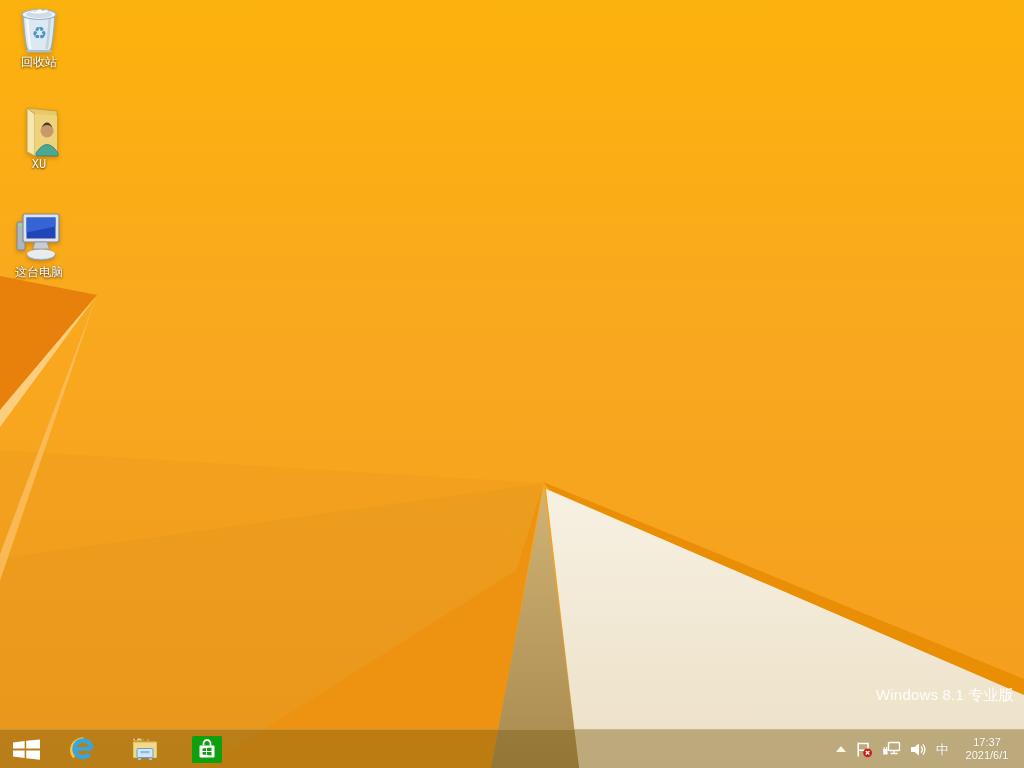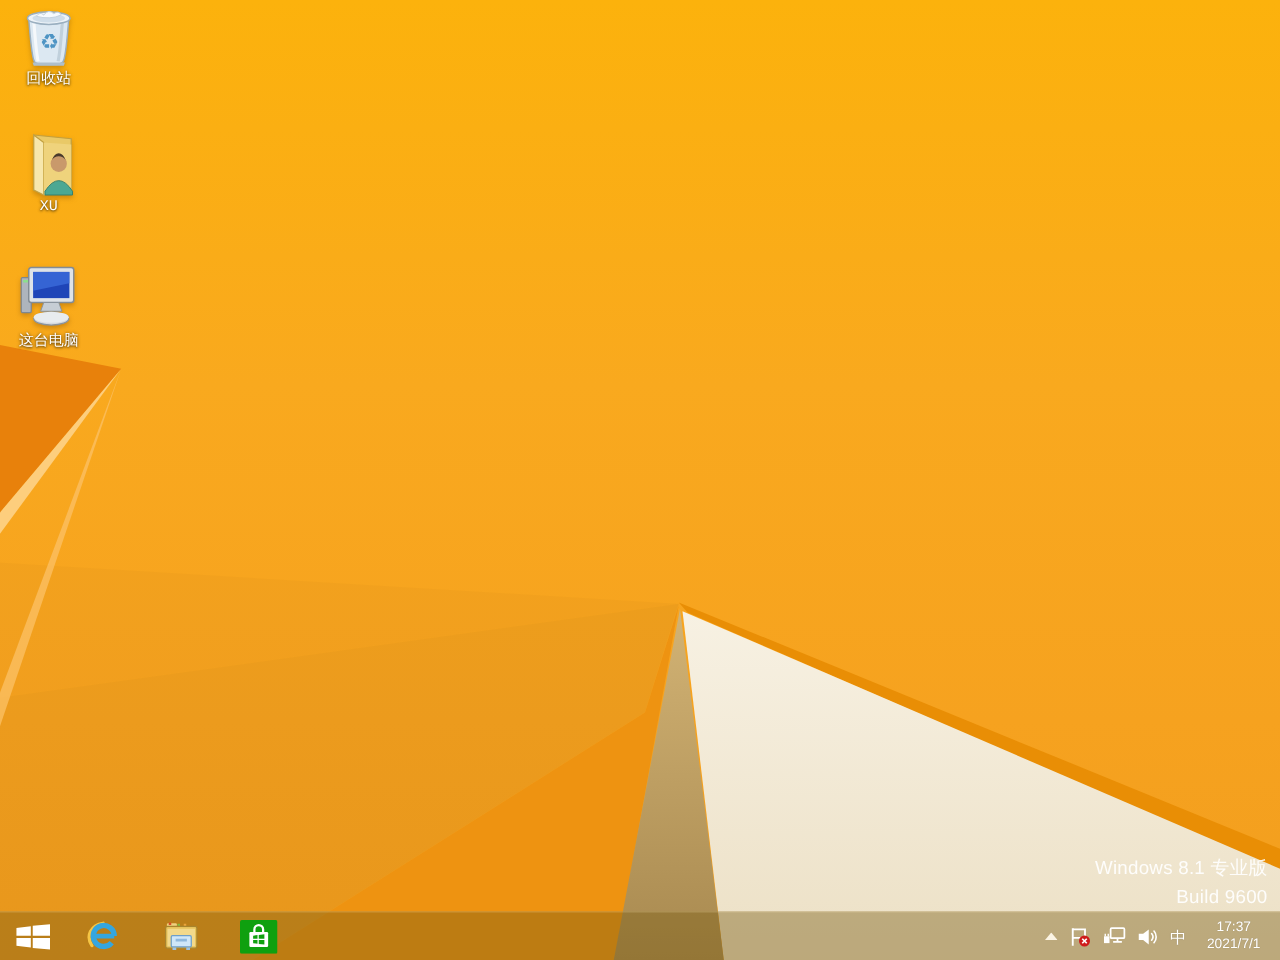--- a/index.html
+++ b/index.html
@@ -126,21 +126,20 @@
     <path d="M12.5,7.5 h29 v9 l-29,6 Z" fill="#3A6AD8" opacity="0.85"></path>
     <path d="M21,32 h12 l2.5,7 h-17 Z" fill="#C6CdD4" stroke="#8A949E" stroke-width="0.8"></path>
     <ellipse cx="27" cy="45" rx="14" ry="5" fill="#D5DADF" stroke="#8A949E" stroke-width="1"></ellipse>
     <ellipse cx="27" cy="43.8" rx="14" ry="4.4" fill="#E8ECEF"></ellipse>
   </svg>
   <div class="label">这台电脑</div>
 </div>
 
 <div id="watermark">
   <div>Windows 8.1 专业版</div>
-  <div>Build 9600</div>
 </div>
 
 <div id="taskbar">
 
   <div class="tb-btn" id="btn-start">
     <svg width="27" height="21" viewBox="0 0 88 66">
       <polygon points="0,10 38,5 38,30 0,30" fill="#FFFFFF"></polygon>
       <polygon points="43,4.3 88,0 88,30 43,30" fill="#FFFFFF"></polygon>
       <polygon points="0,36 38,36 38,61 0,56" fill="#FFFFFF"></polygon>
       <polygon points="43,36 88,36 88,66 43,61.7" fill="#FFFFFF"></polygon>
@@ -208,16 +207,16 @@
     </span>
     <span class="tray-ico">
       <svg width="17" height="15" viewBox="0 0 17 15">
         <polygon points="1,5 4.5,5 9,1.5 9,13.5 4.5,10 1,10" fill="#FFFFFF"></polygon>
         <path d="M11.3,4.8 a4.2,4.2 0 0 1 0,5.4 M13.2,2.8 a7.2,7.2 0 0 1 0,9.4" stroke="#FFFFFF" stroke-width="1.3" fill="none" stroke-linecap="round"></path>
       </svg>
     </span>
     <span id="ime">中</span>
     <div id="clock">
       <div>17:37</div>
-      <div>2021/7/1</div>
+      <div>2021/6/1</div>
     </div>
   </div>
 </div>
 
 </body></html>

